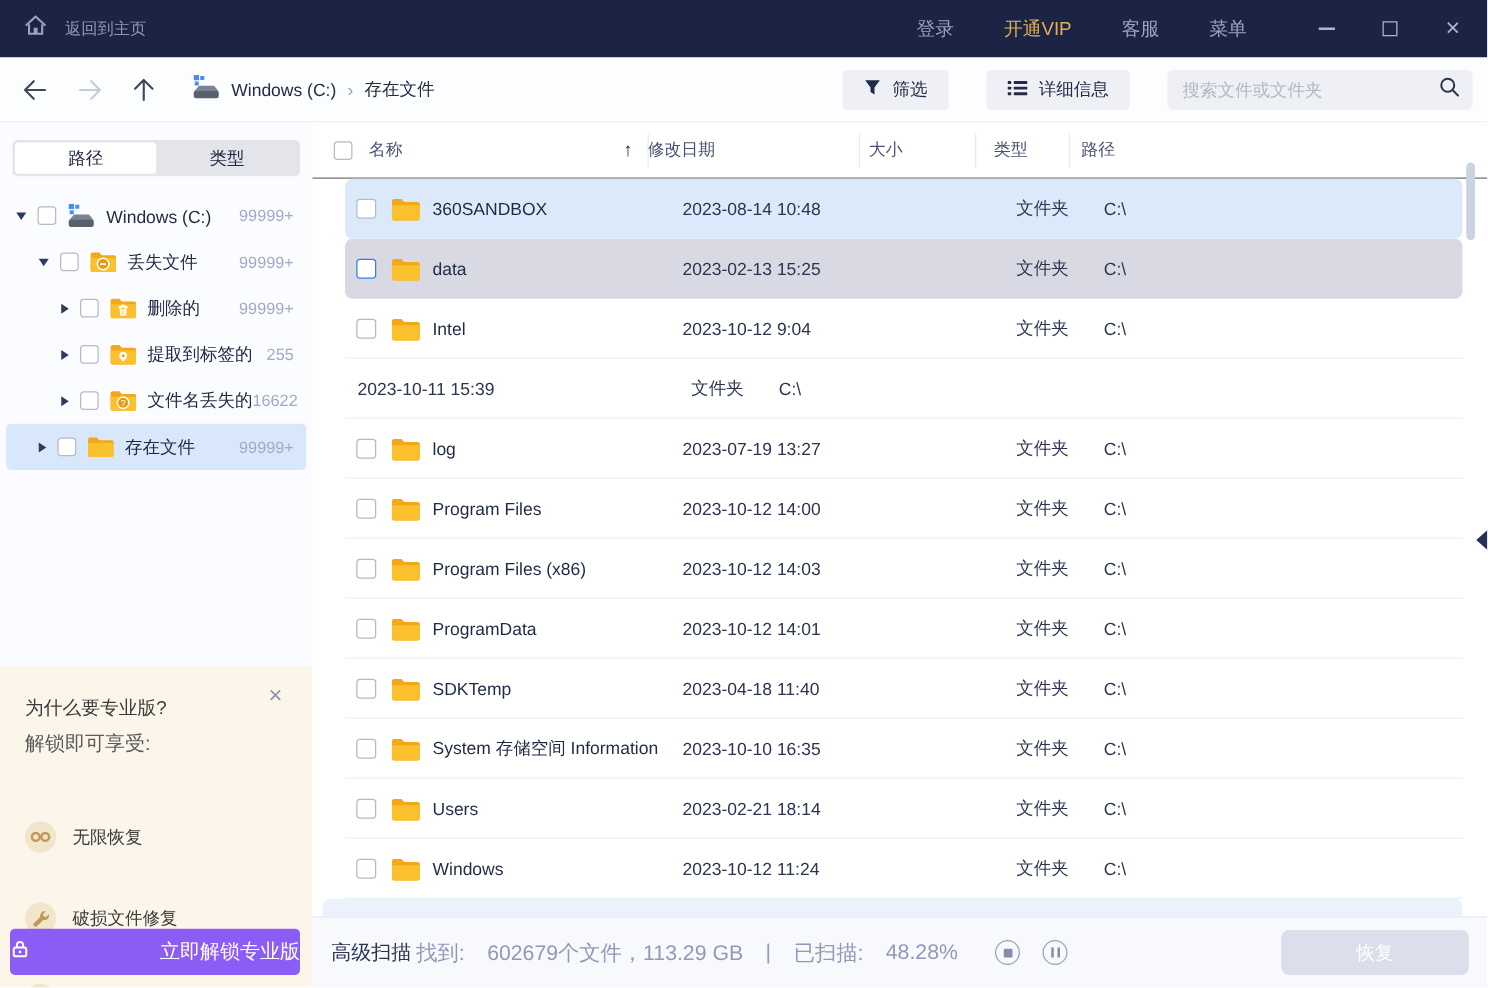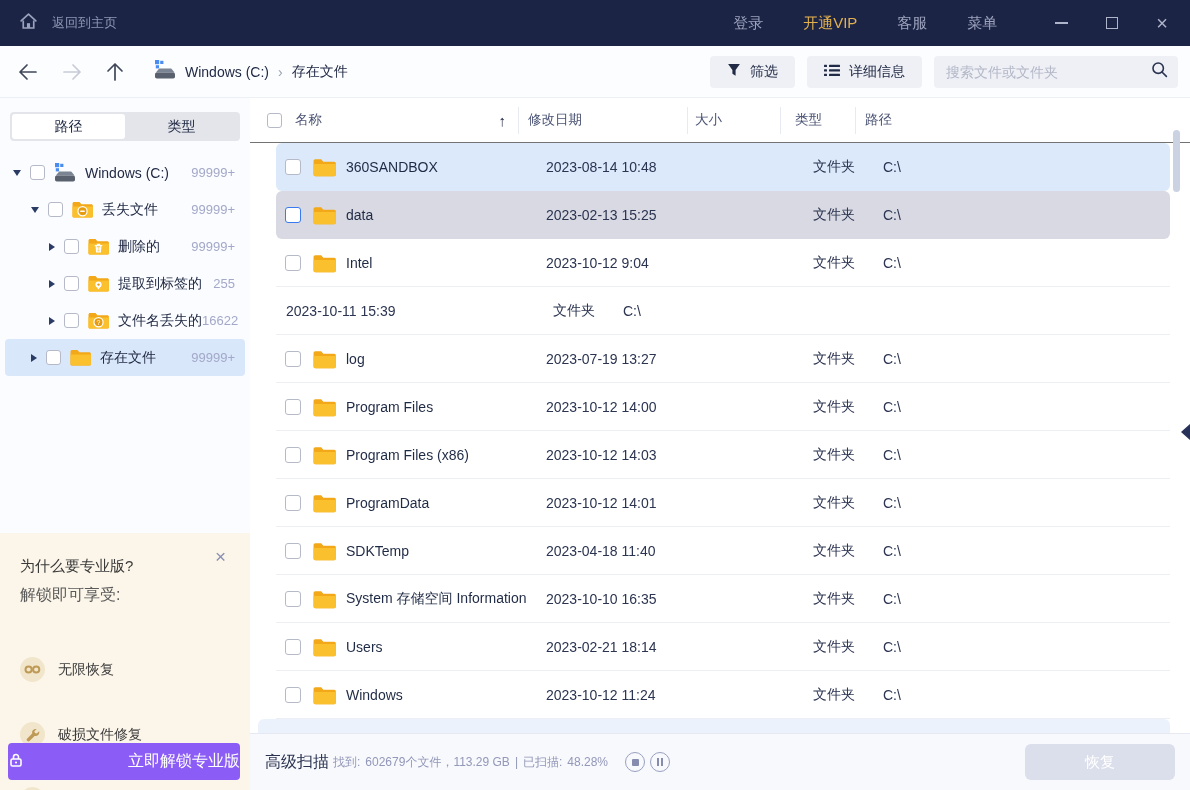--- a/index.html
+++ b/index.html
@@ -20,21 +20,21 @@
   .win-close { color:#aeb4c9; font-size:20px; line-height:14px; }
 
   
   .toolbar { position:absolute; top:46px; left:0; right:0; height:52px; background:#fcfdff; border-bottom:1px solid #eef0f7; display:flex; align-items:center; padding:0 12px 0 18px; }
   .nav-arrows { display:flex; align-items:center; gap:24px; }
   .nav-btn { display:flex; align-items:center; }
   .crumbs { display:flex; align-items:center; margin-left:30px; gap:9px; }
   .crumb-drive { display:flex; align-items:center; gap:9px; font-size:14px; color:#222b45; }
   .crumb-sep { color:#9aa0b5; font-size:14px; }
   .crumb-cur { font-size:14px; color:#222b45; }
-  .tool-right { margin-left:auto; display:flex; gap:12px; }
+  .tool-right { margin-left:auto; display:flex; gap:30px; }
   .tool-btn { height:32px; display:flex; align-items:center; gap:9px; background:#eef0f6; border-radius:4px; padding:0 17px; font-size:14px; color:#222b45; cursor:pointer; }
   .search-box { width:244px; height:32px; background:#eef0f6; border-radius:4px; display:flex; align-items:center; padding:0 10px 0 12px; }
   .search-box input { flex:1; border:none; outline:none; background:transparent; font-size:14px; color:#222b45; font-family:inherit; }
   .search-box input::placeholder { color:#b3b7c6; }
 
   
   .sidebar { position:absolute; top:98px; left:0; width:250px; bottom:0; background:#fbfcff; }
   .seg-tabs { margin:14px 10px 0 10px; height:29px; background:#e3e5eb; border-radius:4px; display:flex; padding:2px; }
   .seg-tab { flex:1; display:flex; align-items:center; justify-content:center; font-size:14px; color:#222b45; border-radius:3px; cursor:pointer; }
   .seg-tab.active { background:#fff; }
@@ -62,21 +62,21 @@
   .cta-btn { position:absolute; left:8px; right:10px; bottom:10px; height:37px; background:#8b5cf6; border-radius:4px; display:flex; align-items:center; justify-content:space-between; gap:11px; color:#fff; font-size:16px; cursor:pointer; }
 
   
   .main { position:absolute; left:250px; right:0; top:98px; bottom:57px; background:#fff; }
   .thead { height:45px; display:flex; align-items:center; font-size:13.5px; color:#4a5374; border-bottom:1px solid #737373; }
   .hc { height:100%; display:flex; align-items:center; position:relative; }
   .hc.sep-l::before { content:""; position:absolute; left:0; top:9px; width:1px; height:27px; background:#e7eaf1; }
   .hc-name { width:268px; padding-left:17px; }
   .hc-name .hlabel { margin-left:13px; }
   .sort-ind { position:absolute; right:12px; font-size:15px; color:#222b45; }
-  .hc-date { width:169px; padding-left:10px; }
+  .hc-date { width:169px; }
   .hc-size { width:93px; padding-left:8px; }
   .hc-type { width:75px; padding-left:15px; }
   .hc-path { flex:1; padding-left:10px; }
 
   .tbody { position:relative; }
   .row { height:48px; margin:0 20px 0 26px; display:flex; align-items:center; border-radius:6px; position:relative; cursor:default; }
   .row.hover { background:#dbe9fb; }
   .row.selected { background:#d8d9e3; }
   .row.selected .cb { border-color:#3a7af0; }
   .row .sep { position:absolute; left:0; right:0; bottom:0; height:1px; background:#edeff5; }
@@ -91,21 +91,21 @@
   .rc-path { flex:1; padding-left:10px; font-size:14px; color:#2b3450; }
   .partial-row { height:14px; margin:0 20px 0 8px; background:#ecf2fc; border-radius:6px 6px 0 0; }
 
   .scroll-thumb { position:absolute; right:10px; top:32px; width:7px; height:62px; background:#cbd3e2; border-radius:4px; cursor:pointer; }
   .edge-toggle { position:absolute; right:0; top:326px; width:0; height:0; border-top:8px solid transparent; border-bottom:8px solid transparent; border-right:9px solid #273159; cursor:pointer; }
 
   
   .statusbar { position:absolute; left:250px; right:0; bottom:0; height:57px; background:#f8f9fd; border-top:1px solid #e6e9f1; display:flex; align-items:center; padding:0 15px; }
   .scan-info { display:flex; flex-direction:row; gap:4px;align-items:center; }
   .scan-title { font-size:16px; color:#2a3350; font-weight:500; }
-  .scan-line { display:flex; align-items:center; font-size:12px; color:#9397b8; gap:5px; }
+  .scan-line { display:flex; align-items:center; font-size:17px; color:#9397b8; gap:18px; }
   .circle-btn { width:20px; height:20px; border:1.5px solid #9aa0bf; border-radius:50%; display:flex; align-items:center; justify-content:center; cursor:pointer; }
   .circle-btn.stop { margin-left:12px; }
   .stop-sq { width:7px; height:7px; background:#868cae; border-radius:1px; }
   .pause-bars { display:flex; gap:2.5px; }
   .pause-bars i { display:block; width:2px; height:8px; background:#868cae; }
   .recover-btn { margin-left:auto; width:150px; height:36px; background:#dbdeeb; border-radius:6px; color:#fff; font-size:15px; display:flex; align-items:center; justify-content:center; cursor:not-allowed; }
 </style>
 </head>
 <body>
 

